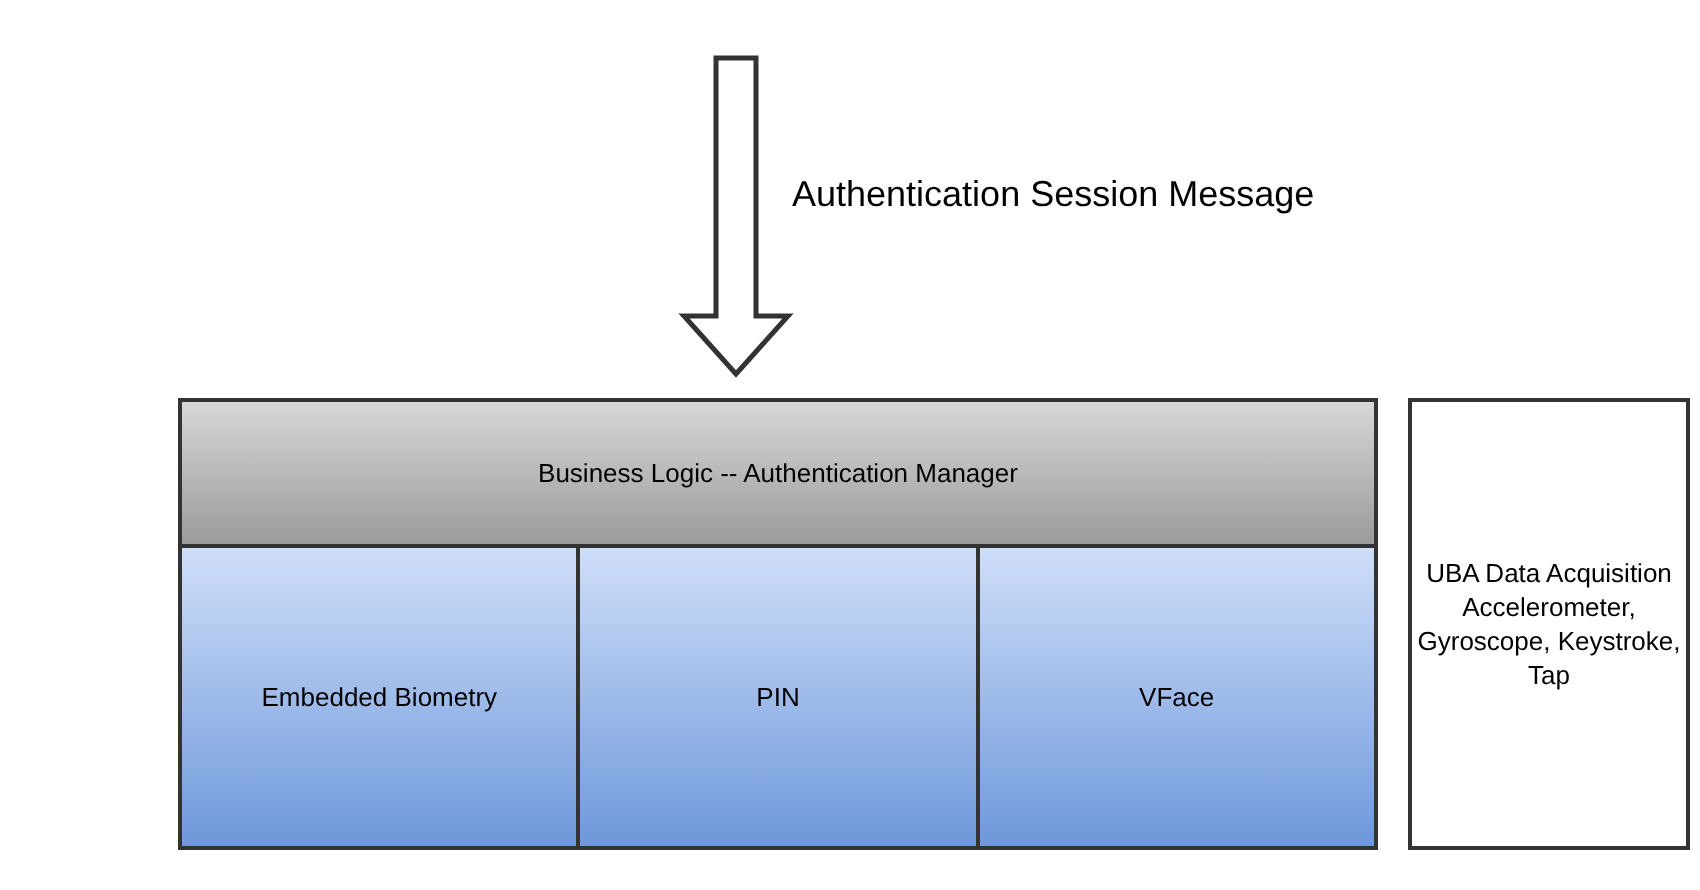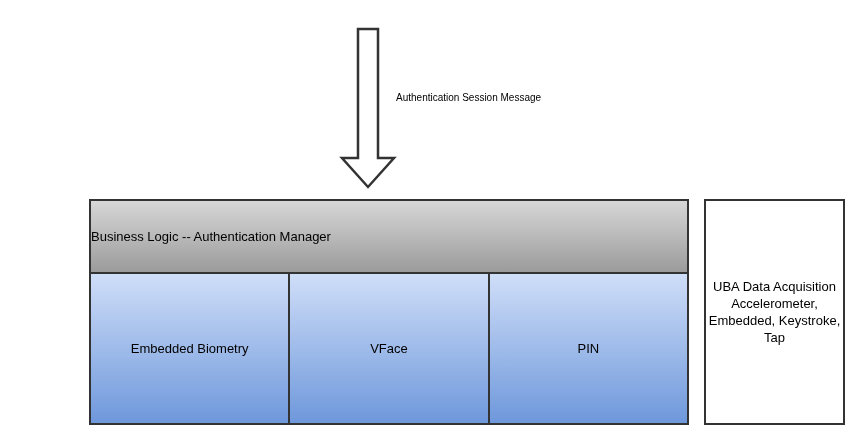--- a/index.html
+++ b/index.html
@@ -24,21 +24,21 @@
   .arrow-layer {
     position: absolute;
     left: 0; top: 0;
     width: 850px; height: 445px;
     pointer-events: none;
   }
   .annotation {
     position: absolute;
     left: 396px;
     top: 89px;
-    font-size: 10px;
+    font-size: 18px;
     line-height: 17px;
     white-space: nowrap;
   }
   .main-block {
     position: absolute;
     left: 89px;
     top: 199px;
     width: 600px;
     height: 226px;
     box-sizing: border-box;
@@ -46,20 +46,21 @@
     display: flex;
     flex-direction: column;
   }
   .manager-header {
     height: 71px;
     flex: none;
     border-bottom: 2px solid var(--border);
     background: linear-gradient(to bottom, var(--hdr-top), var(--hdr-bottom));
     display: flex;
     align-items: center;
+    justify-content: center;
     font-size: 13px;
     text-align: center;
   }
   .cells {
     flex: 1;
     display: flex;
   }
   .cell {
     flex: 1;
     background: linear-gradient(to bottom, var(--cell-top), var(--cell-bottom));
@@ -105,26 +106,26 @@
 
   <div class="main-block">
     <div class="manager-header">
       <span>Business Logic -- Authentication Manager</span>
     </div>
     <div class="cells">
       <div class="cell">
         <span>Embedded Biometry</span>
       </div>
       <div class="cell">
-        <span>VFace</span>
+        <span>PIN</span>
       </div>
       <div class="cell">
-        <span>PIN</span>
+        <span>VFace</span>
       </div>
     </div>
   </div>
 
   <div class="uba-block">
     <div>UBA Data Acquisition</div>
-    <div>Accelerometer, Embedded, Keystroke, Tap</div>
+    <div>Accelerometer, Gyroscope, Keystroke, Tap</div>
   </div>
 
 </div>
 
 </body></html>

